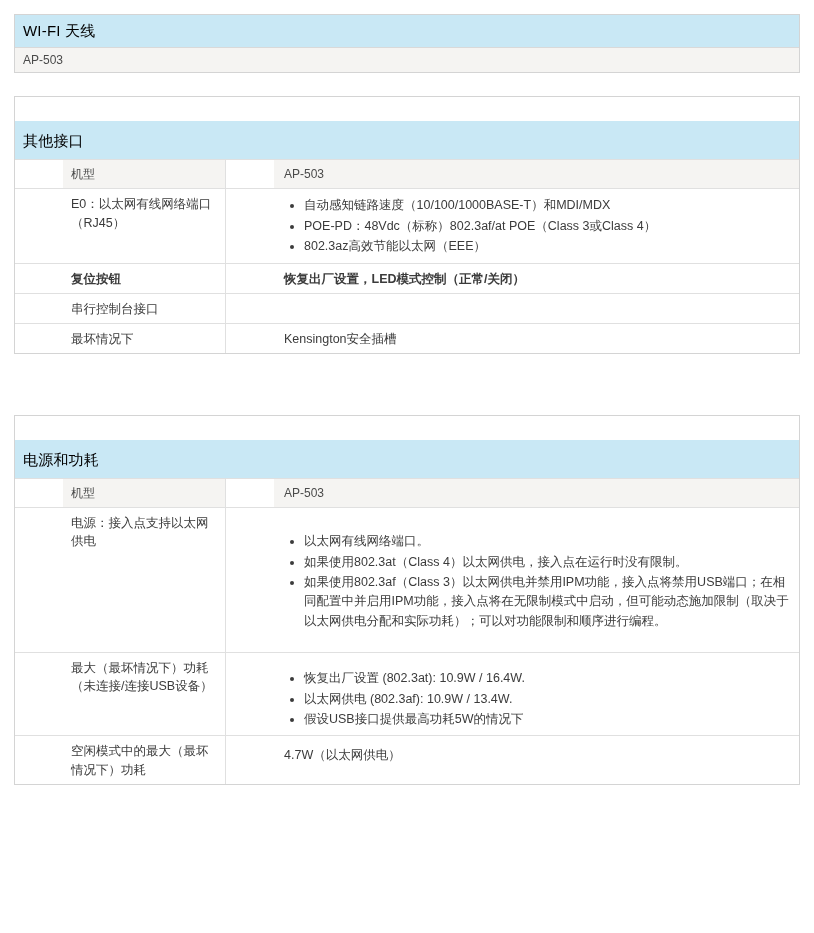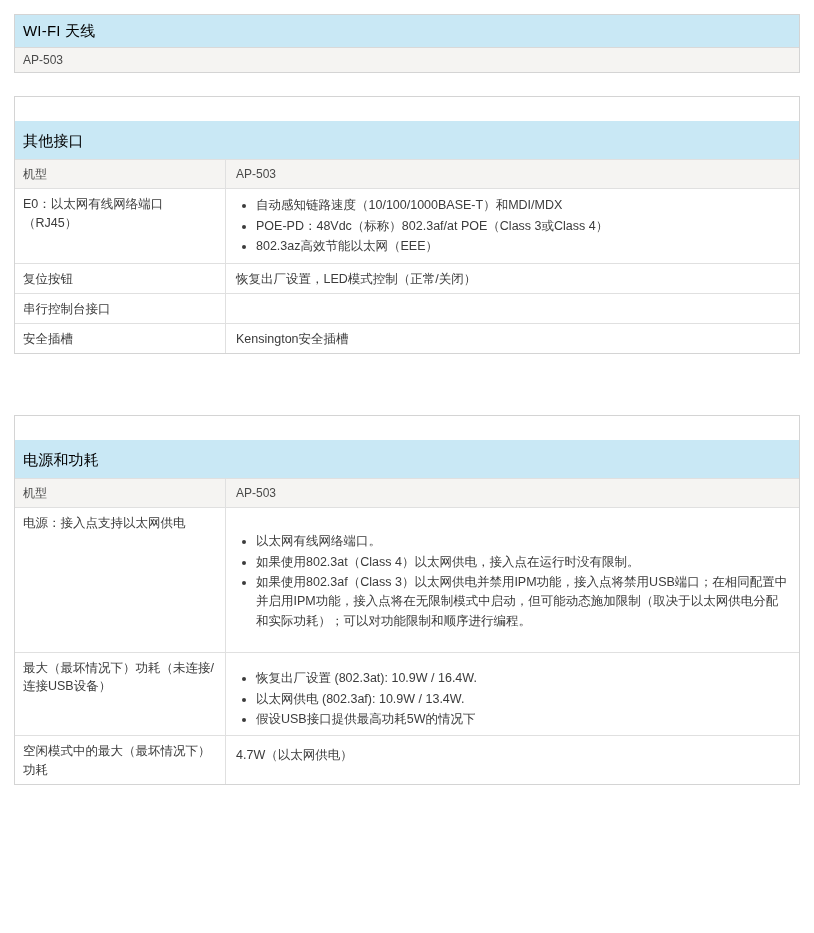--- a/index.html
+++ b/index.html
@@ -46,31 +46,32 @@
 
   .trow {
     display: grid;
     grid-template-columns: 211px 1fr;
     border-top: 1px solid #e0e0e0;
   }
   .tcell {
     padding: 6px 10px 5px 8px;
     font-size: 12.5px;
     line-height: 1.45;
+    margin-left: 48px;
   }
   .tcell.label { border-right: 1px solid #e0e0e0; }
   .trow.model .tcell { background: #f5f4f2; font-size: 12px; color: #4a4a4a; }
   .tcell.value { padding-left: 10px; }
 
   .gap-lg { margin-top: 18px; }
   .gap-sm { margin-top: 10px; }
   .val-pad { padding-top: 10px; }
 
   .mh20 { min-height: 20px; } .mh22 { min-height: 22px; } .mh23 { min-height: 23px; }
-  .mh26 { min-height: 26px; } .mh28 { min-height: 28px; } .mh36 { min-height: 36px; }
+  .mh26 { min-height: 26px; font-weight: bold; } .mh28 { min-height: 28px; } .mh36 { min-height: 36px; }
   .mh38 { min-height: 38px; } .mh62 { min-height: 62px; }
   .mh82 { min-height: 82px; } .mh145 { min-height: 145px; }
 </style>
 </head>
 <body>
 
 <div class="page">
 
   <section class="card sec1">
     <div class="card-header">WI-FI 天线</div>
@@ -101,21 +102,21 @@
     <div class="trow mh26">
       <div class="tcell label">复位按钮</div>
       <div class="tcell value">恢复出厂设置，LED模式控制（正常/关闭）</div>
     </div>
 
     <div class="trow mh22">
       <div class="tcell label">串行控制台接口</div>
     </div>
 
     <div class="trow mh23">
-      <div class="tcell label">安全插槽</div>
+      <div class="tcell label">最坏情况下</div>
       <div class="tcell value">Kensington安全插槽</div>
     </div>
   </section>
 
   <section class="card sec3">
     <div class="card-header">电源和功耗</div>
 
     <div class="trow model mh20">
       <div class="tcell label">机型</div>
       <div class="tcell value">AP-503</div>

